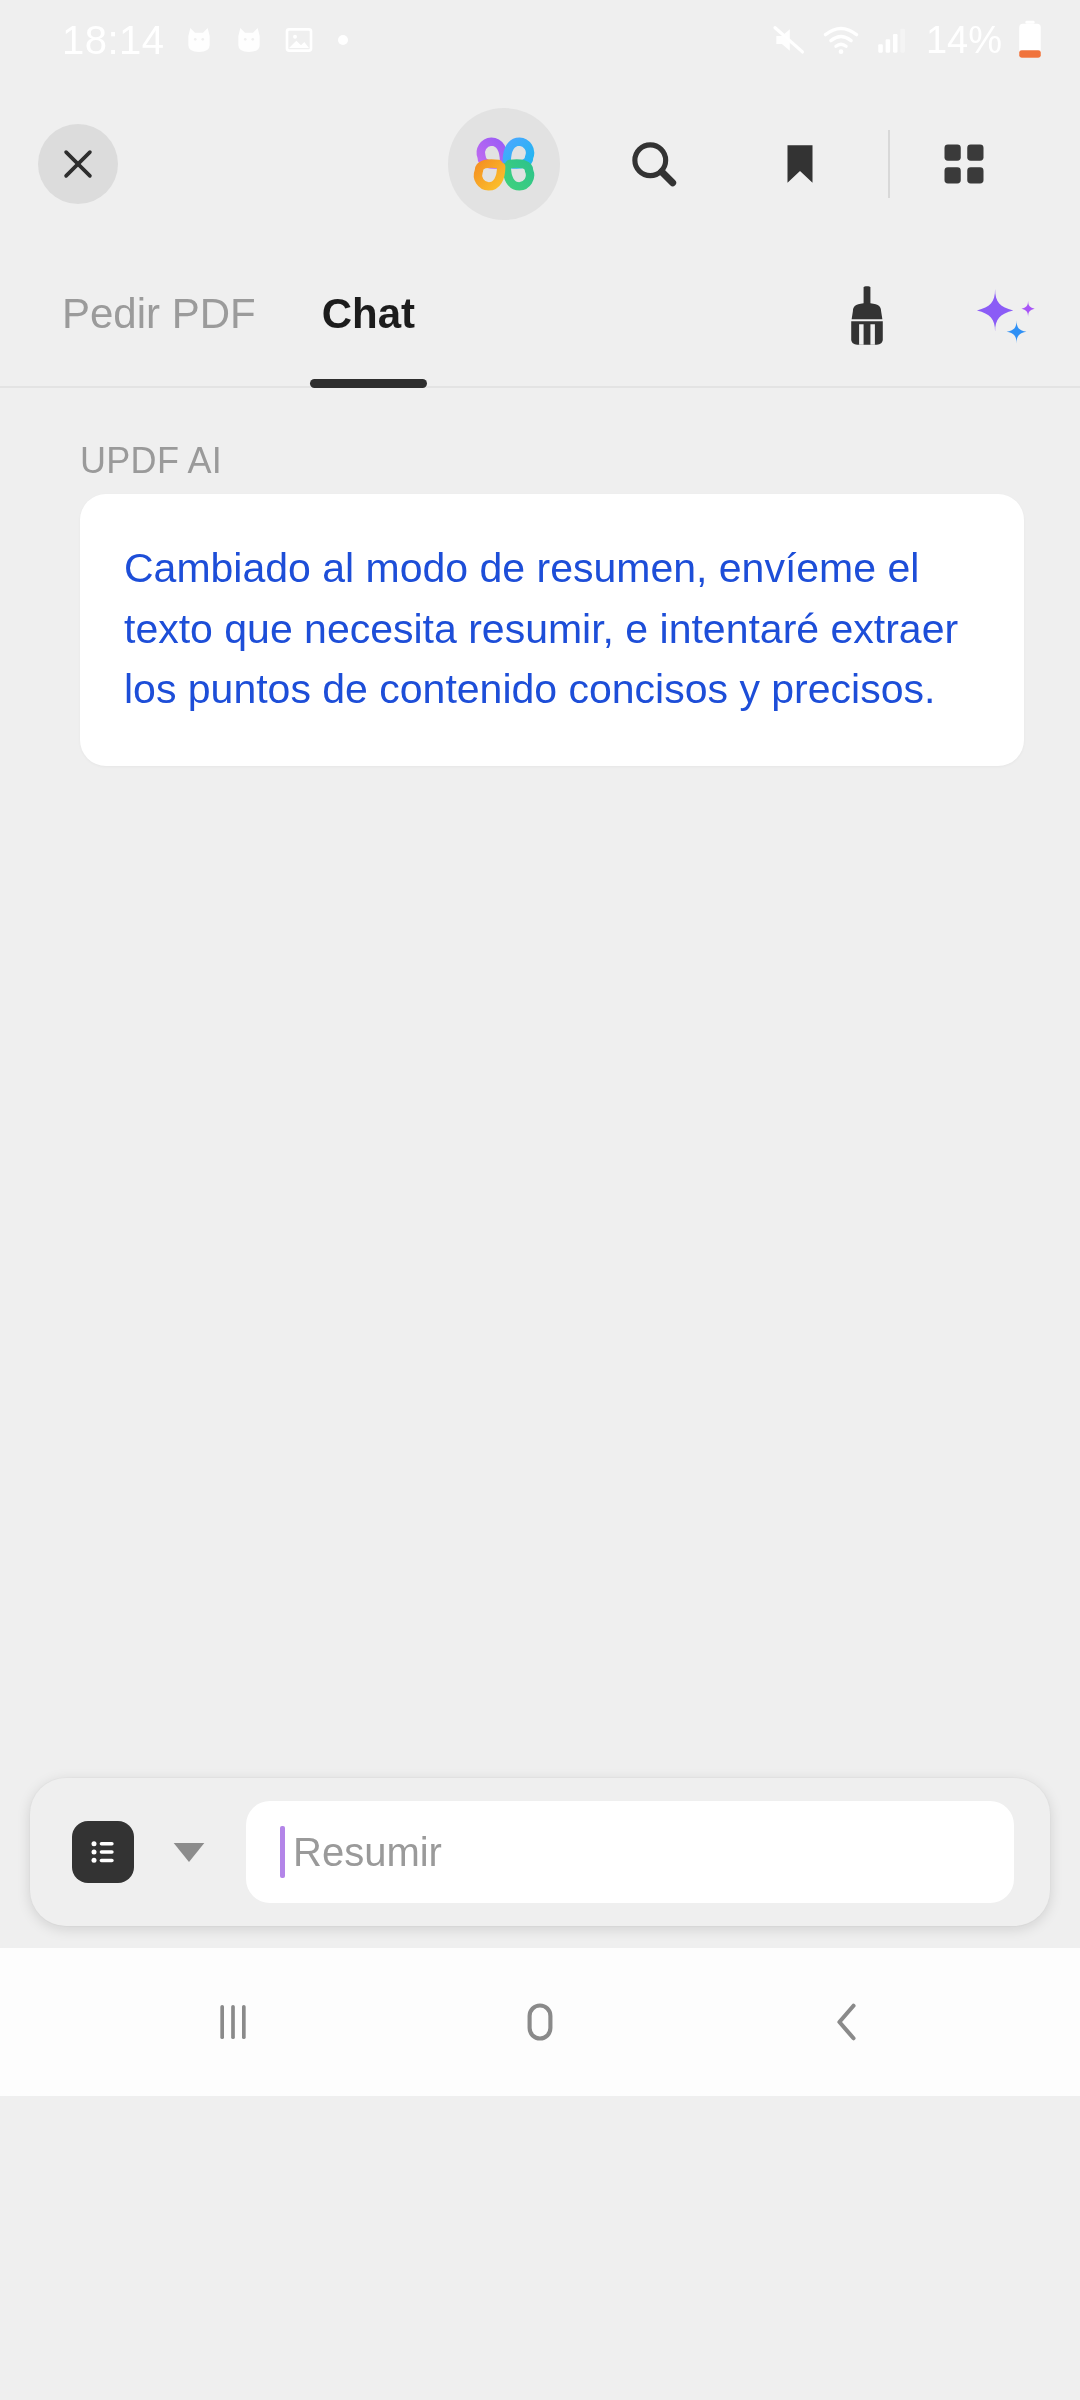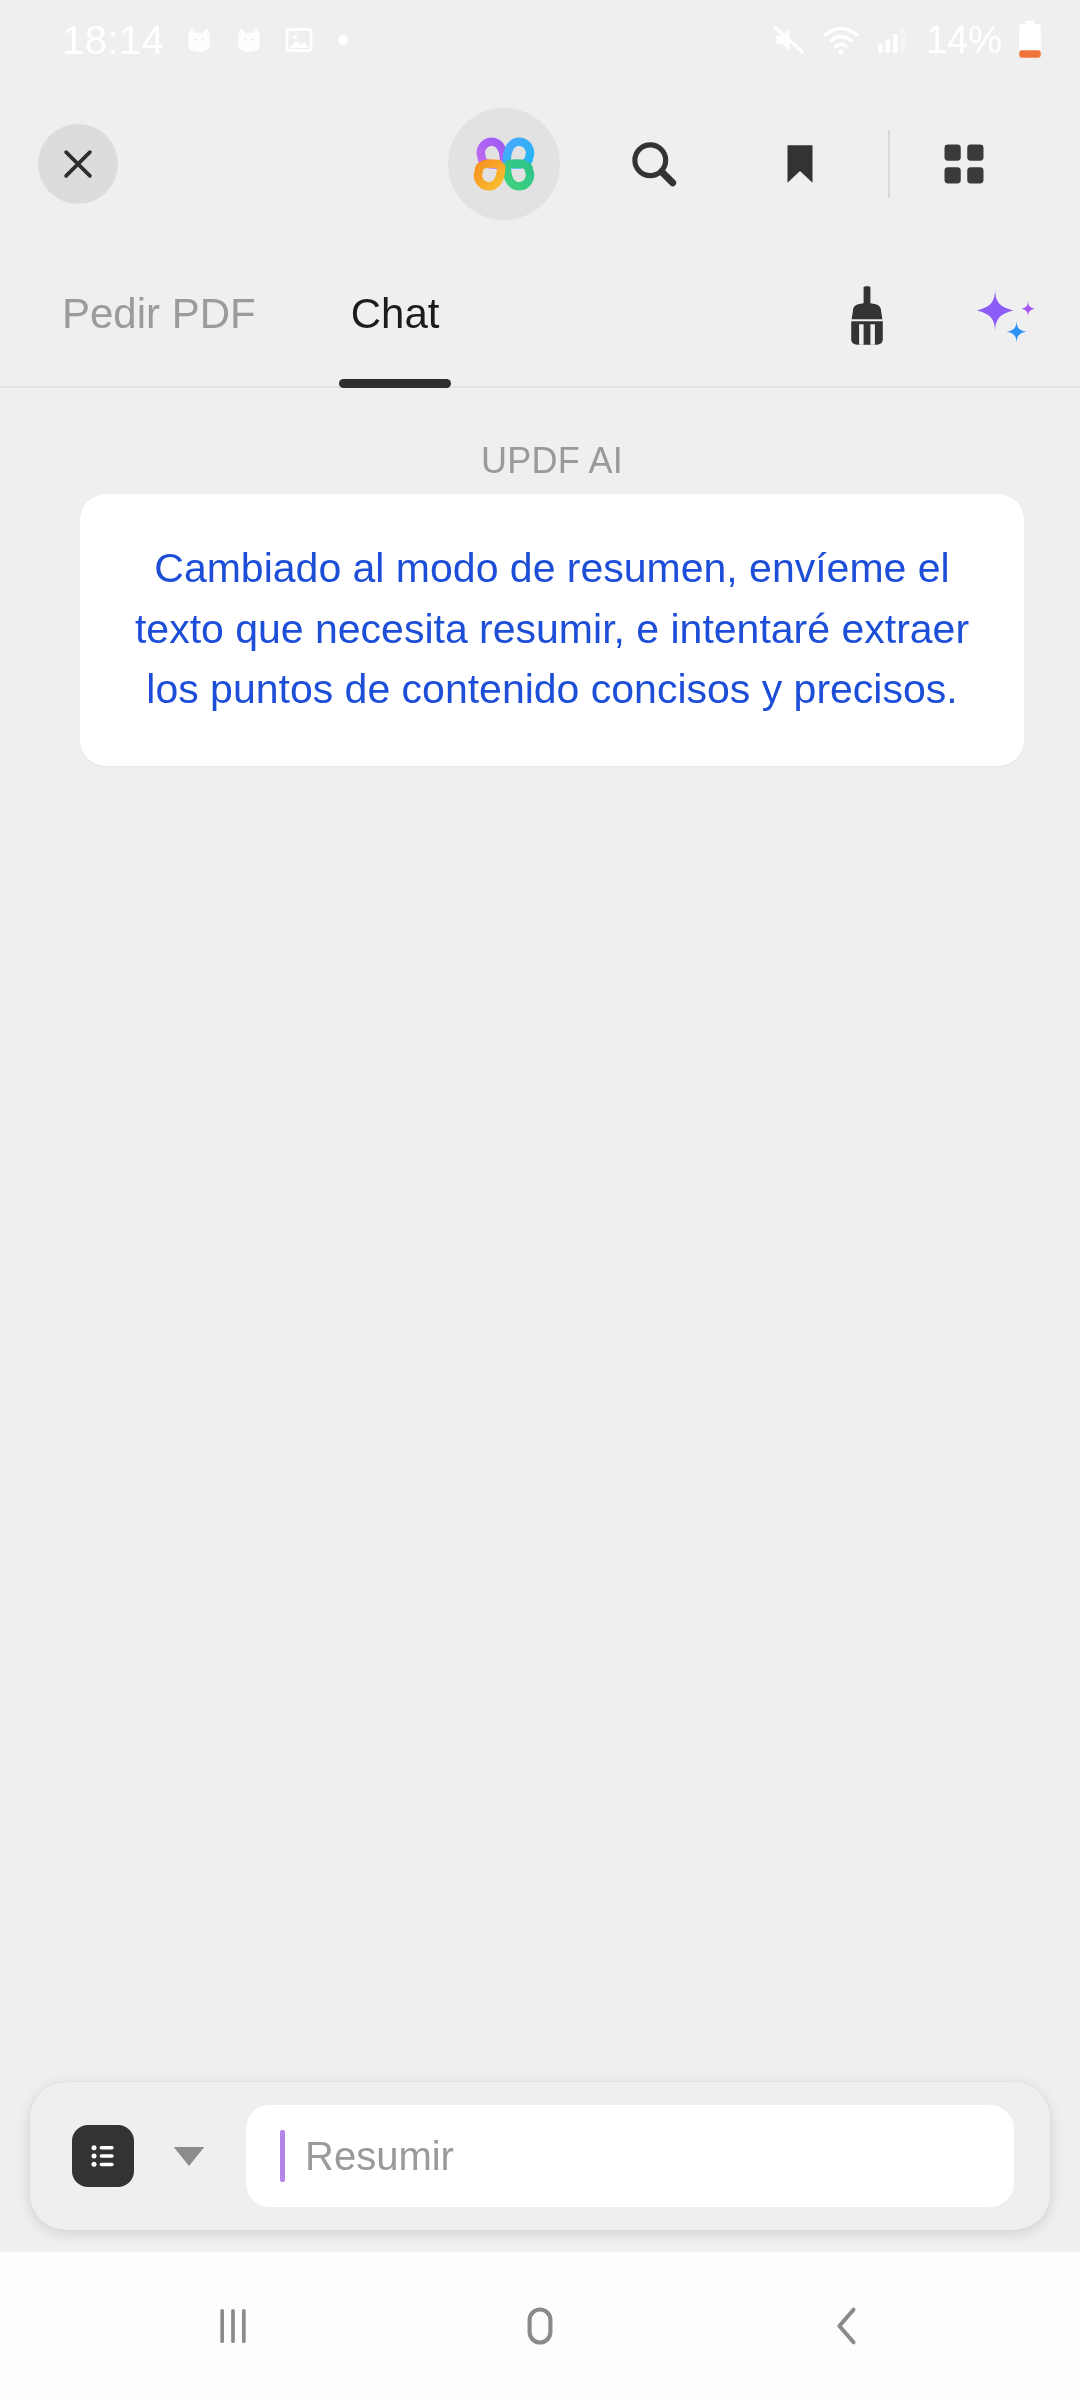--- a/index.html
+++ b/index.html
@@ -4,23 +4,23 @@
 <style>
   * { margin:0; padding:0; box-sizing:border-box; }
   html, body {
     width:1080px; height:2400px;
     background:#efefef;
     font-family:"Liberation Sans", sans-serif;
     overflow:hidden;
   }
   #screen {
     position:relative;
-    width:1080px; height:2400px;
-    background:#efefef;
-    display:flex; flex-direction:column;text-align:center;
+    width:1080px; height:2096px;
+    background:#efefef;
+    display:flex; flex-direction:column;
   }
 
   
   .status-bar {
     height:80px; flex:0 0 80px;
     display:flex; align-items:center;
     padding:0 36px 0 62px;
     background:#efefef;
   }
   .status-left { display:flex; align-items:center; gap:18px; }
@@ -76,21 +76,21 @@
     background:#efefef;
     position:relative;
     border-bottom:2px solid #e3e3e3;
   }
   .tab {
     font-size:42px; position:relative;
     padding-bottom:6px; cursor:pointer;
     white-space:nowrap;
   }
   .tab.inactive { color:#9b9b9b; font-weight:400; }
-  .tab.active { color:#1c1c1c; font-weight:400; margin-left:95px; }
+  .tab.active { color:#1c1c1c; font-weight:700; margin-left:66px; }
   .tab.active::after {
     content:""; position:absolute;
     left:-12px; right:-12px; bottom:-44px;
     height:9px; border-radius:5px; background:#2e2e2e;
   }
   .tabbar-actions { margin-left:auto; display:flex; align-items:center; gap:60px; }
   .tab-icon-btn {
     width:78px; height:78px;
     display:flex; align-items:center; justify-content:center;
     cursor:pointer;
@@ -148,21 +148,21 @@
     border-radius:24px;
     display:flex; align-items:center;
     padding:0 34px;
     cursor:text;
   }
   .caret {
     width:5px; height:52px; background:#b385e8;
     border-radius:2px; flex:0 0 auto;
   }
   .placeholder {
-    font-size:40px; color:#9a9a9a; margin-left:20px;
+    font-size:40px; color:#9a9a9a; margin-left:8px;
   }
 
   
   .navbar {
     height:148px; flex:0 0 148px;
     background:#fdfdfd;
     display:flex; align-items:center; justify-content:space-around;
     padding:0 80px;
   }
   .nav-btn {

